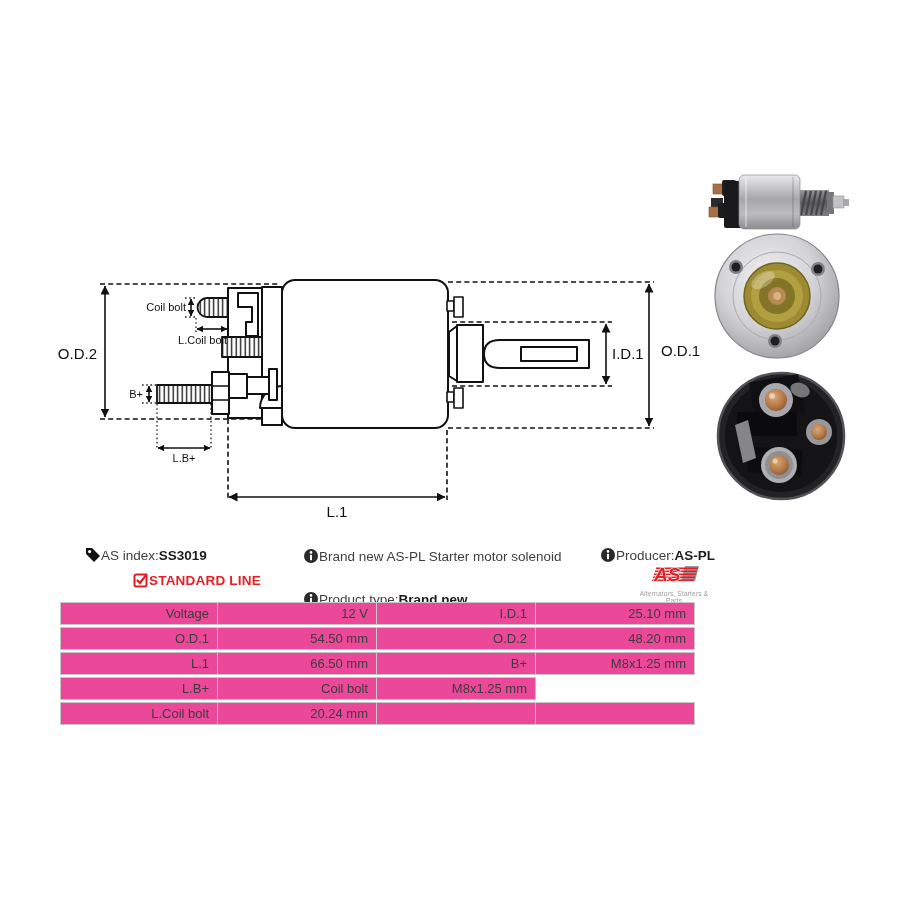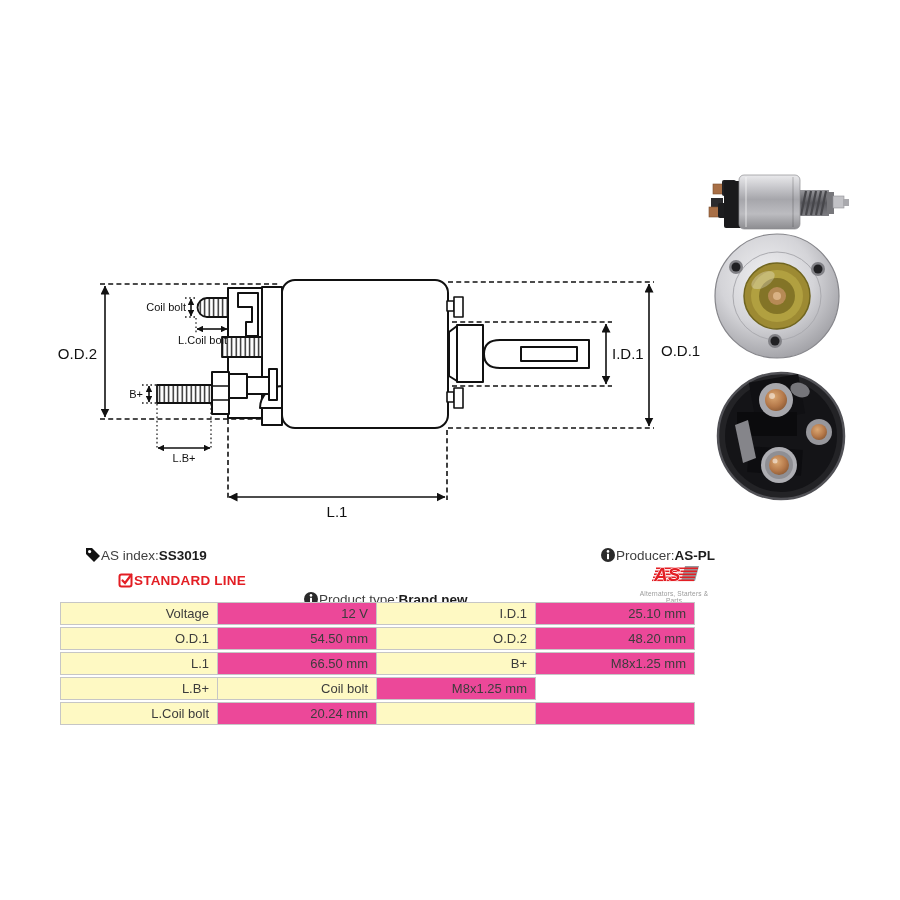--- a/index.html
+++ b/index.html
@@ -11,21 +11,21 @@
   .inf .b{font-weight:bold;color:#1c1c1c;}
   .inf.red{color:#e31e24;font-weight:bold;letter-spacing:.2px;}
   .ic{display:inline-flex;width:16px;height:16px;align-items:center;justify-content:center;}
   .logo-block{position:absolute;left:634px;top:564px;width:80px;text-align:center;}
   .logo-tag{font-size:6.5px;color:#9a9a9a;margin-top:1px;letter-spacing:.2px;}
   .spec-table{position:absolute;left:60px;top:602px;width:638px;}
   .trow{display:flex;height:23px;margin-bottom:2px;}
   .tcell{box-sizing:border-box;height:23px;border:1px solid #c6c6c6;
          font-size:13px;color:#3c3c3c;text-align:right;
          padding:0 8px 0 0;line-height:21px;}
-  .tcell.lbl{background:#fef9c3;}
+  .tcell.lbl{background:#ec4899;}
   .tcell.val{background:#ec4899;}
   .c1{width:158px;}
   .c2,.c3,.c4{width:160px;margin-left:-1px;}
 </style>
 </head>
 <body>
 
 <div class="page">
 
   
@@ -202,30 +202,40 @@
     <span class="ic">
       <svg width="16" height="16" viewBox="0 0 16 16">
           <path d="M1,1 h6 l8,8 -6,6 -8,-8 Z" fill="#111"></path>
           <circle cx="4.6" cy="4.6" r="1.6" fill="#fff"></circle>
         </svg>
     </span>
     <span>AS index:</span>
     <span class="b">SS3019</span>
   </div>
 
-  <div class="inf red" style="left:83px;top:572px;padding-left:35px;">
+  <div class="inf red" style="left:98px;top:572px;padding-left:35px;">
     <span class="ic">
       <svg width="16" height="16" viewBox="0 0 16 16">
         <rect x="1.5" y="2.5" width="12" height="12" rx="2" fill="none" stroke="#e31e24" stroke-width="2"></rect>
         <path d="M4.5,8.5 L7,11 L13.5,2.5" fill="none" stroke="#e31e24" stroke-width="2.2" stroke-linecap="round"></path>
       </svg>
     </span>
     <span>STANDARD LINE</span>
   </div>
 
+  <div class="inf" style="left:303px;top:548px;">
+    <span class="ic">
+      <svg width="14" height="14" viewBox="0 0 14 14">
+          <circle cx="7" cy="7" r="7" fill="#2a2a2a"></circle>
+          <rect x="6" y="5.8" width="2" height="5.4" fill="#fff"></rect>
+          <circle cx="7" cy="3.4" r="1.3" fill="#fff"></circle>
+        </svg>
+    </span>
+    <span>Brand new AS-PL Starter motor solenoid</span>
+  </div>
 
   <div class="inf" style="left:303px;top:591px;">
     <span class="ic">
       <svg width="14" height="14" viewBox="0 0 14 14">
           <circle cx="7" cy="7" r="7" fill="#2a2a2a"></circle>
           <rect x="6" y="5.8" width="2" height="5.4" fill="#fff"></rect>
           <circle cx="7" cy="3.4" r="1.3" fill="#fff"></circle>
         </svg>
     </span>
     <span>Product type:</span>

